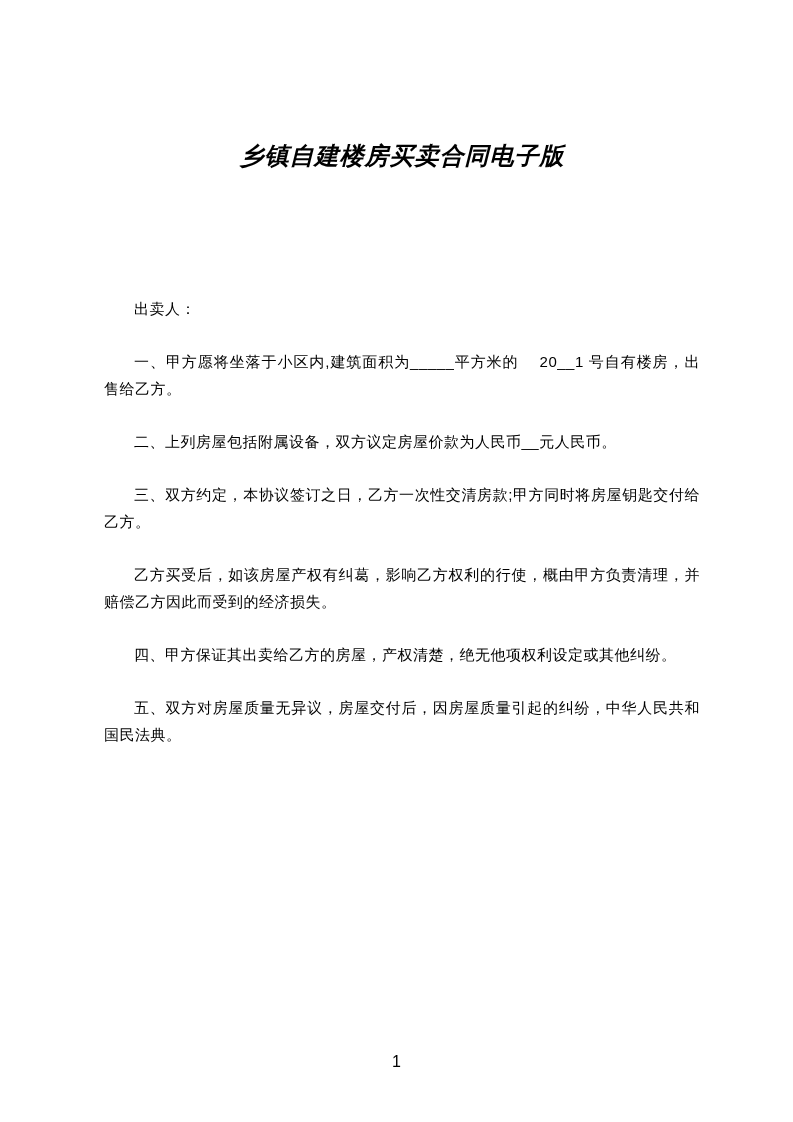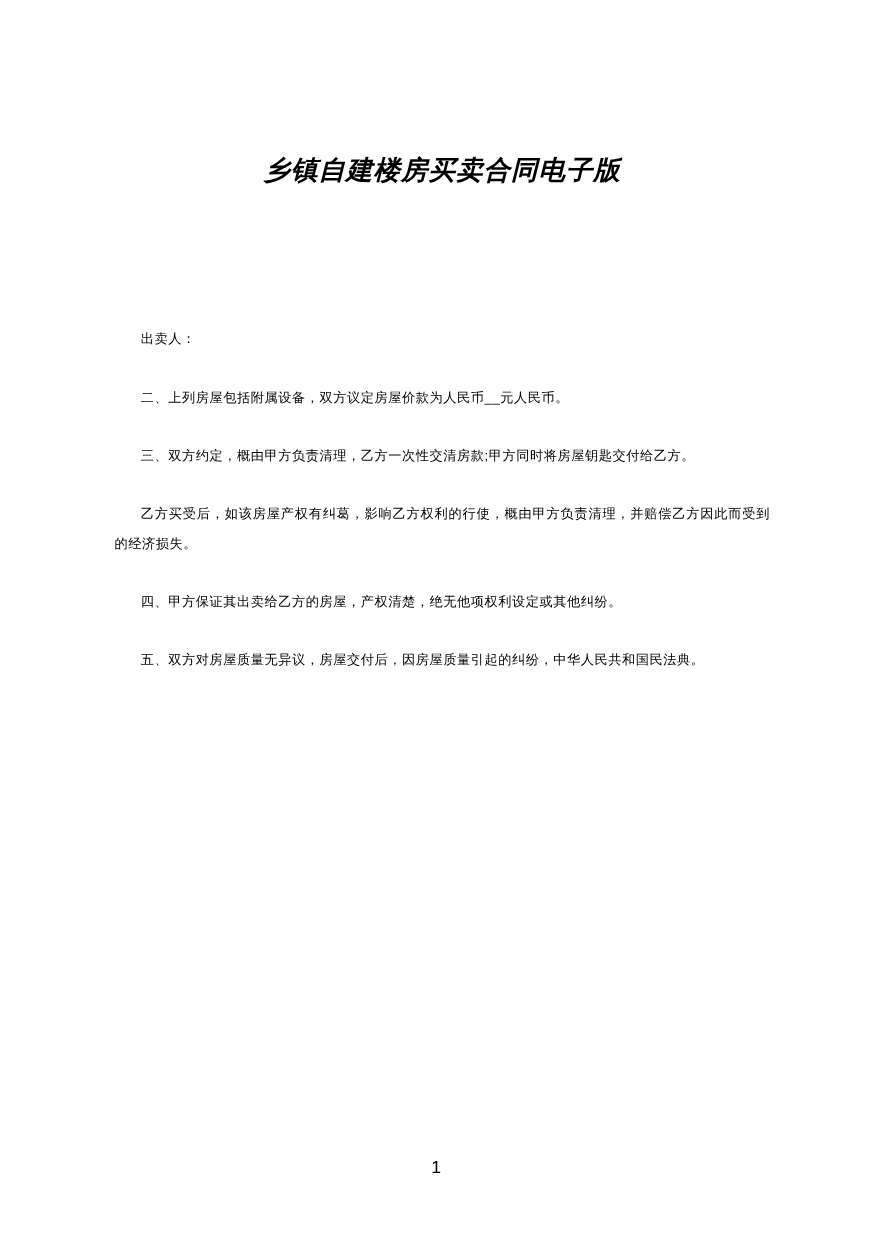--- a/index.html
+++ b/index.html
@@ -21,21 +21,21 @@
       margin-top: 139px;
       margin-bottom: 122px;
       text-align: center;
       font-size: 24px;
       line-height: 34px;
       font-weight: bold;
       letter-spacing: 1px;
       font-style: italic;
     }
     .para {
-      font-size: 12px;
+      font-size: 15px;
       line-height: 27px;
       margin-bottom: 26px;
       text-indent: 2em;
       text-align: justify;
       letter-spacing: 0.5px;
     }
     .page-number {
       position: absolute;
       bottom: 50px;
       left: 0;
@@ -49,24 +49,25 @@
 <body>
 
 <div class="page">
 
   <h1 class="doc-title"><span>乡镇自建楼房买卖合同电子版</span></h1>
 
   <p class="para">出卖人：</p>
 
 
 
+  <p class="para">一、甲方愿将坐落于小区内,建筑面积为_____平方米的　 20__1 号自有楼房，出售给乙方。</p>
 
   <p class="para">二、上列房屋包括附属设备，双方议定房屋价款为人民币__元人民币。</p>
 
-  <p class="para">三、双方约定，概由甲方负责清理，乙方一次性交清房款;甲方同时将房屋钥匙交付给乙方。</p>
+  <p class="para">三、双方约定，本协议签订之日，乙方一次性交清房款;甲方同时将房屋钥匙交付给乙方。</p>
 
 
   <p class="para">乙方买受后，如该房屋产权有纠葛，影响乙方权利的行使，概由甲方负责清理，并赔偿乙方因此而受到的经济损失。</p>
 
   <p class="para">四、甲方保证其出卖给乙方的房屋，产权清楚，绝无他项权利设定或其他纠纷。</p>
 
   <p class="para">五、双方对房屋质量无异议，房屋交付后，因房屋质量引起的纠纷，中华人民共和国民法典。</p>
 
   <div class="page-number">1</div>
 

